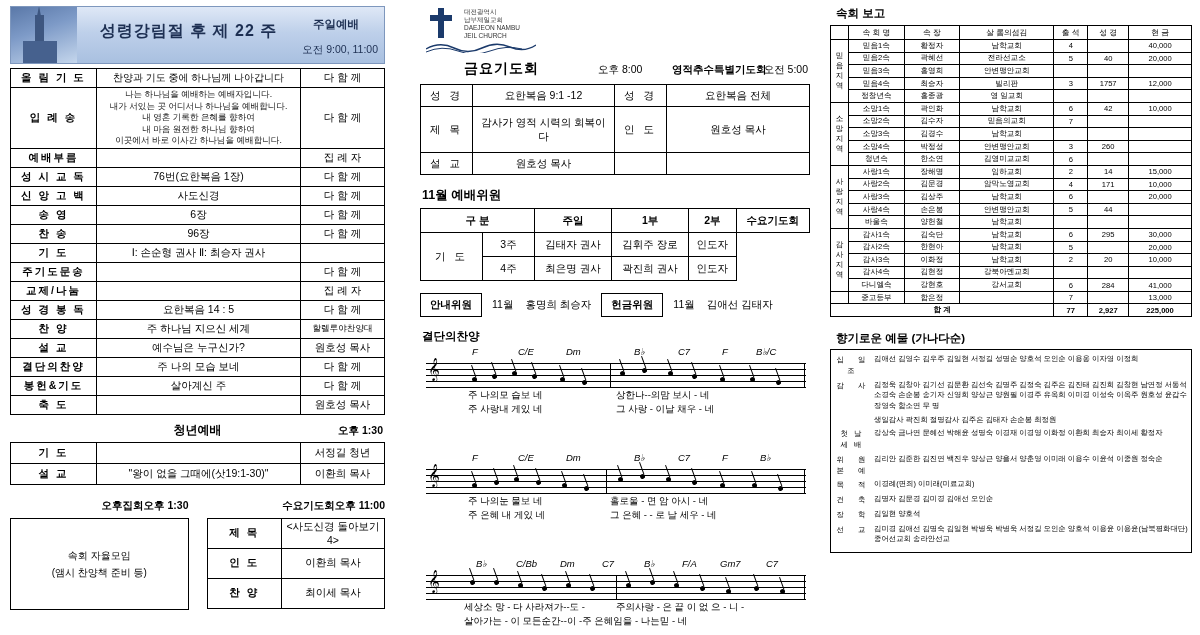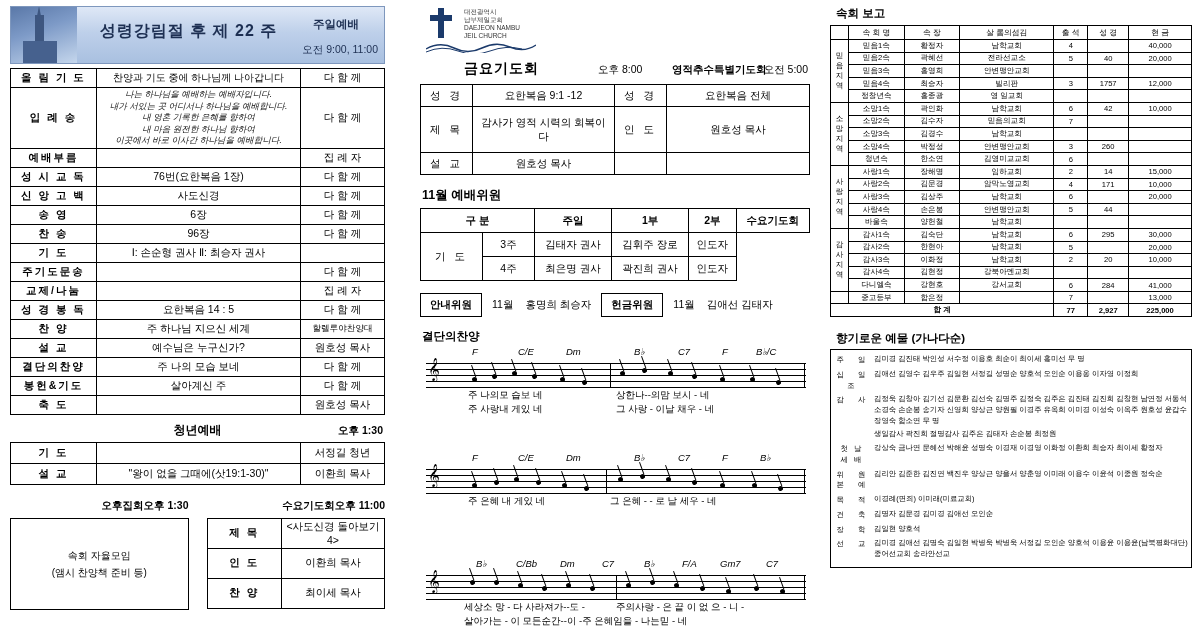--- a/index.html
+++ b/index.html
@@ -54,21 +54,21 @@
   .banner-time {
     position: absolute; right: 6px; top: 36px; width: 120px;
     text-align: right; font-size: 10.5px; color: #1d2f52;
   }
 
   .order-table { width: 100%; margin-top: 4px; font-size: 10.5px; }
   .order-table td { height: 19px; padding: 1px 4px; }
   .order-table .c-label { width: 86px; text-align: center; font-weight: bold; letter-spacing: 2px; }
   .order-table .c-mid { text-align: center; }
   .order-table .c-right { width: 84px; text-align: center; }
-  .order-table .tall { height: 56px; font-style: italic; }
+  .order-table .tall { height: 56px; }
   .resp-text { font-size: 8.6px; line-height: 1.35; text-align: center; color: #111; }
   .resp-title { font-size: 10px; text-align: center; }
 
   .sub-head { margin-top: 7px; position: relative; height: 18px; }
   .sub-head .t { position: absolute; left: 0; right: 0; text-align: center; font-size: 12px; font-weight: bold; }
   .sub-head .r { position: absolute; right: 2px; top: 2px; font-size: 10.5px; font-weight: bold; }
 
   .small-table { width: 100%; font-size: 10.5px; margin-top: 2px; }
   .small-table td { height: 21px; padding: 1px 4px; }
   .small-table .c-label { width: 86px; text-align: center; font-weight: bold; letter-spacing: 2px; }
@@ -530,20 +530,24 @@
               <i></i>
             </div>
           <div class="note" style="left:332px;top:18px">
               <i></i>
             </div>
           <div class="note" style="left:358px;top:21px">
               <i></i>
             </div>
         </div>
         <div class="lyricrow">
+          <span style="left:48px">주  나의눈 물보 네</span>
+          <span style="left:190px">홀로울 - 면 암 아시 - 네</span>
+        </div>
+        <div class="lyricrow">
           <span style="left:48px">주  은혜 내 게있 네</span>
           <span style="left:190px">그 은혜 - - 로 날 세우 - 네</span>
         </div>
       </div>
 
       <div class="sys">
         <div class="chordrow">
           <span style="left:56px">B♭</span>
           <span style="left:96px">C/Bb</span>
           <span style="left:140px">Dm</span>
@@ -827,24 +831,20 @@
         <td>77</td>
         <td>2,927</td>
         <td>225,000</td>
       </tr>
     </tbody>
       </table>
 
     <div class="c3-title2">향기로운 예물 (가나다순)</div>
     <div class="fruit-box">
       <div class="fruit-row">
-        <div class="fruit-lab">주   일</div>
-        <div class="fruit-val">김미경 김진태 박인성 서수정 이용호 최순이 최이세 홍미선 무 명</div>
-      </div>
-      <div class="fruit-row">
         <div class="fruit-lab">십 일 조</div>
         <div class="fruit-val">김애선 김영수 김우주 김일현 서정길 성명순 양호석 오인순 이용옹 이자영 이정희</div>
       </div>
       <div class="fruit-row">
         <div class="fruit-lab">감   사</div>
         <div class="fruit-val">김정욱 김창아 김기선 김문환 김선숙 김명주 김정숙 김주은 김진태 김진희 김창현 남연정 서동석 소경숙 손순봉 송기자 신영희 양상근 양원필 이경주 유옥희 이미경 이성숙 이옥주 원호성 윤갑수 장영숙 함소연 무 명</div>
       </div>
       <div class="fruit-row">
         <div class="fruit-lab"></div>
         <div class="fruit-val">생일감사 곽진희              절명감사  김주은 김태자 손순봉 최정원</div>

